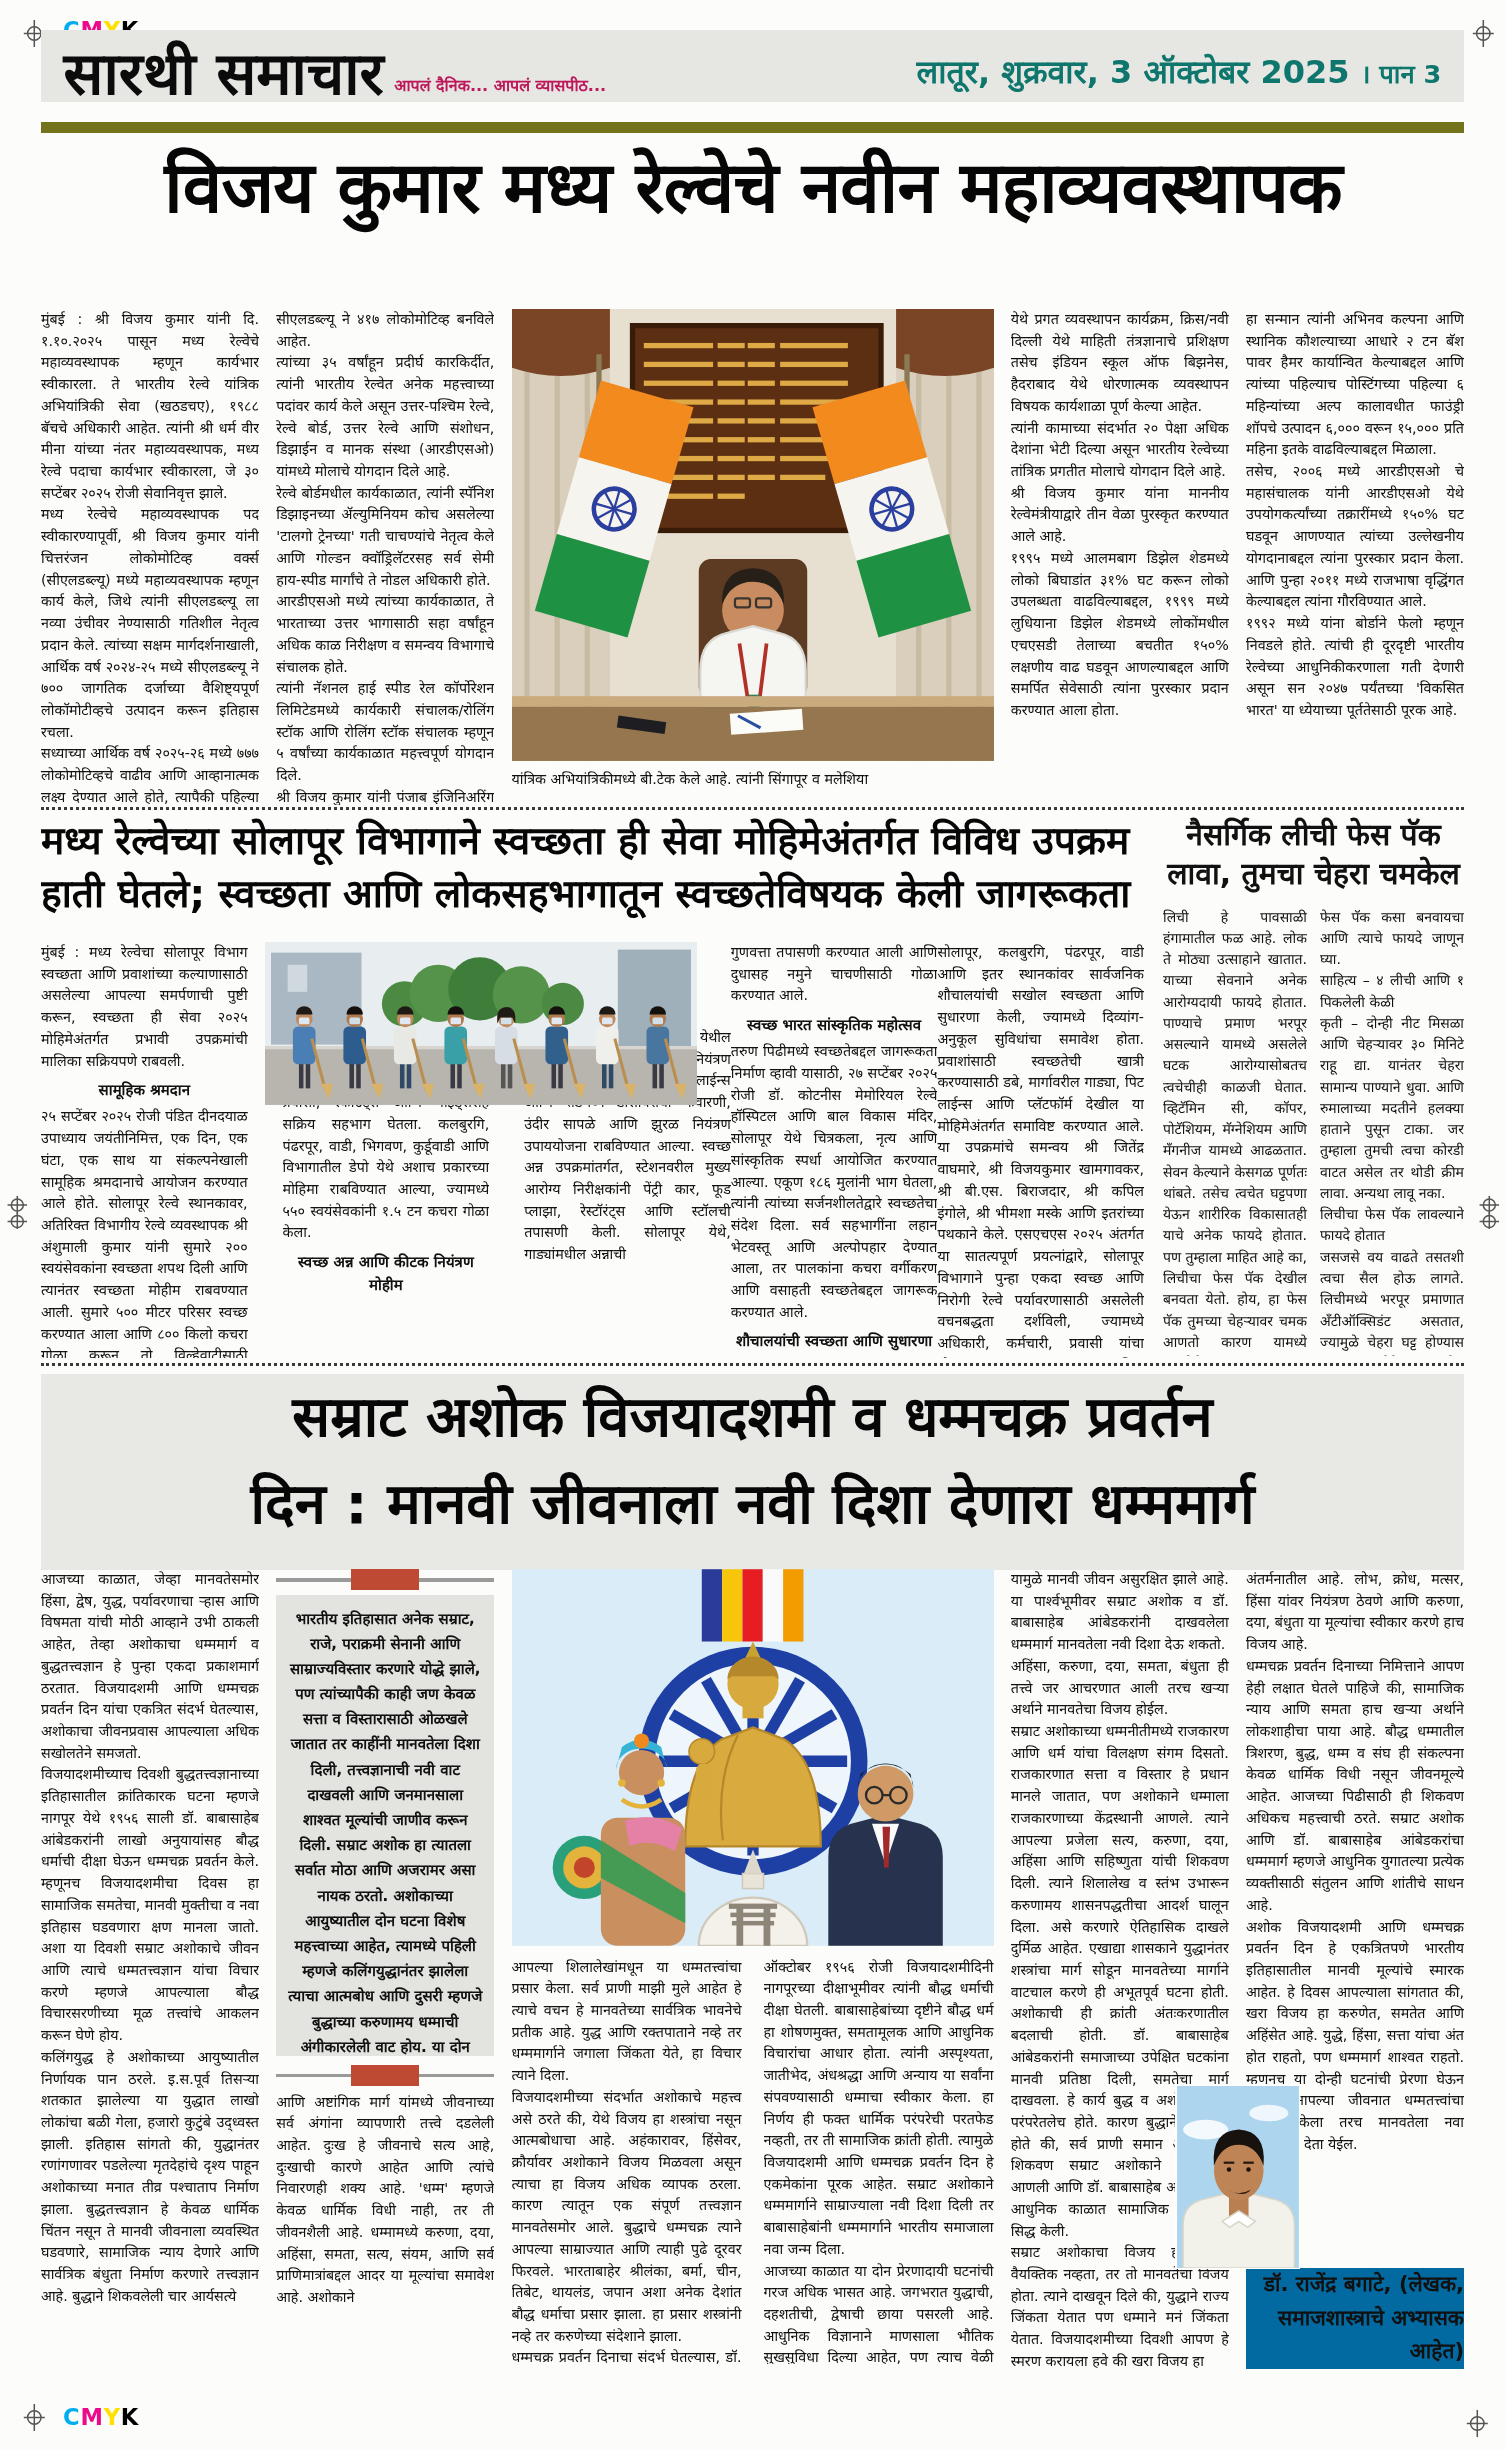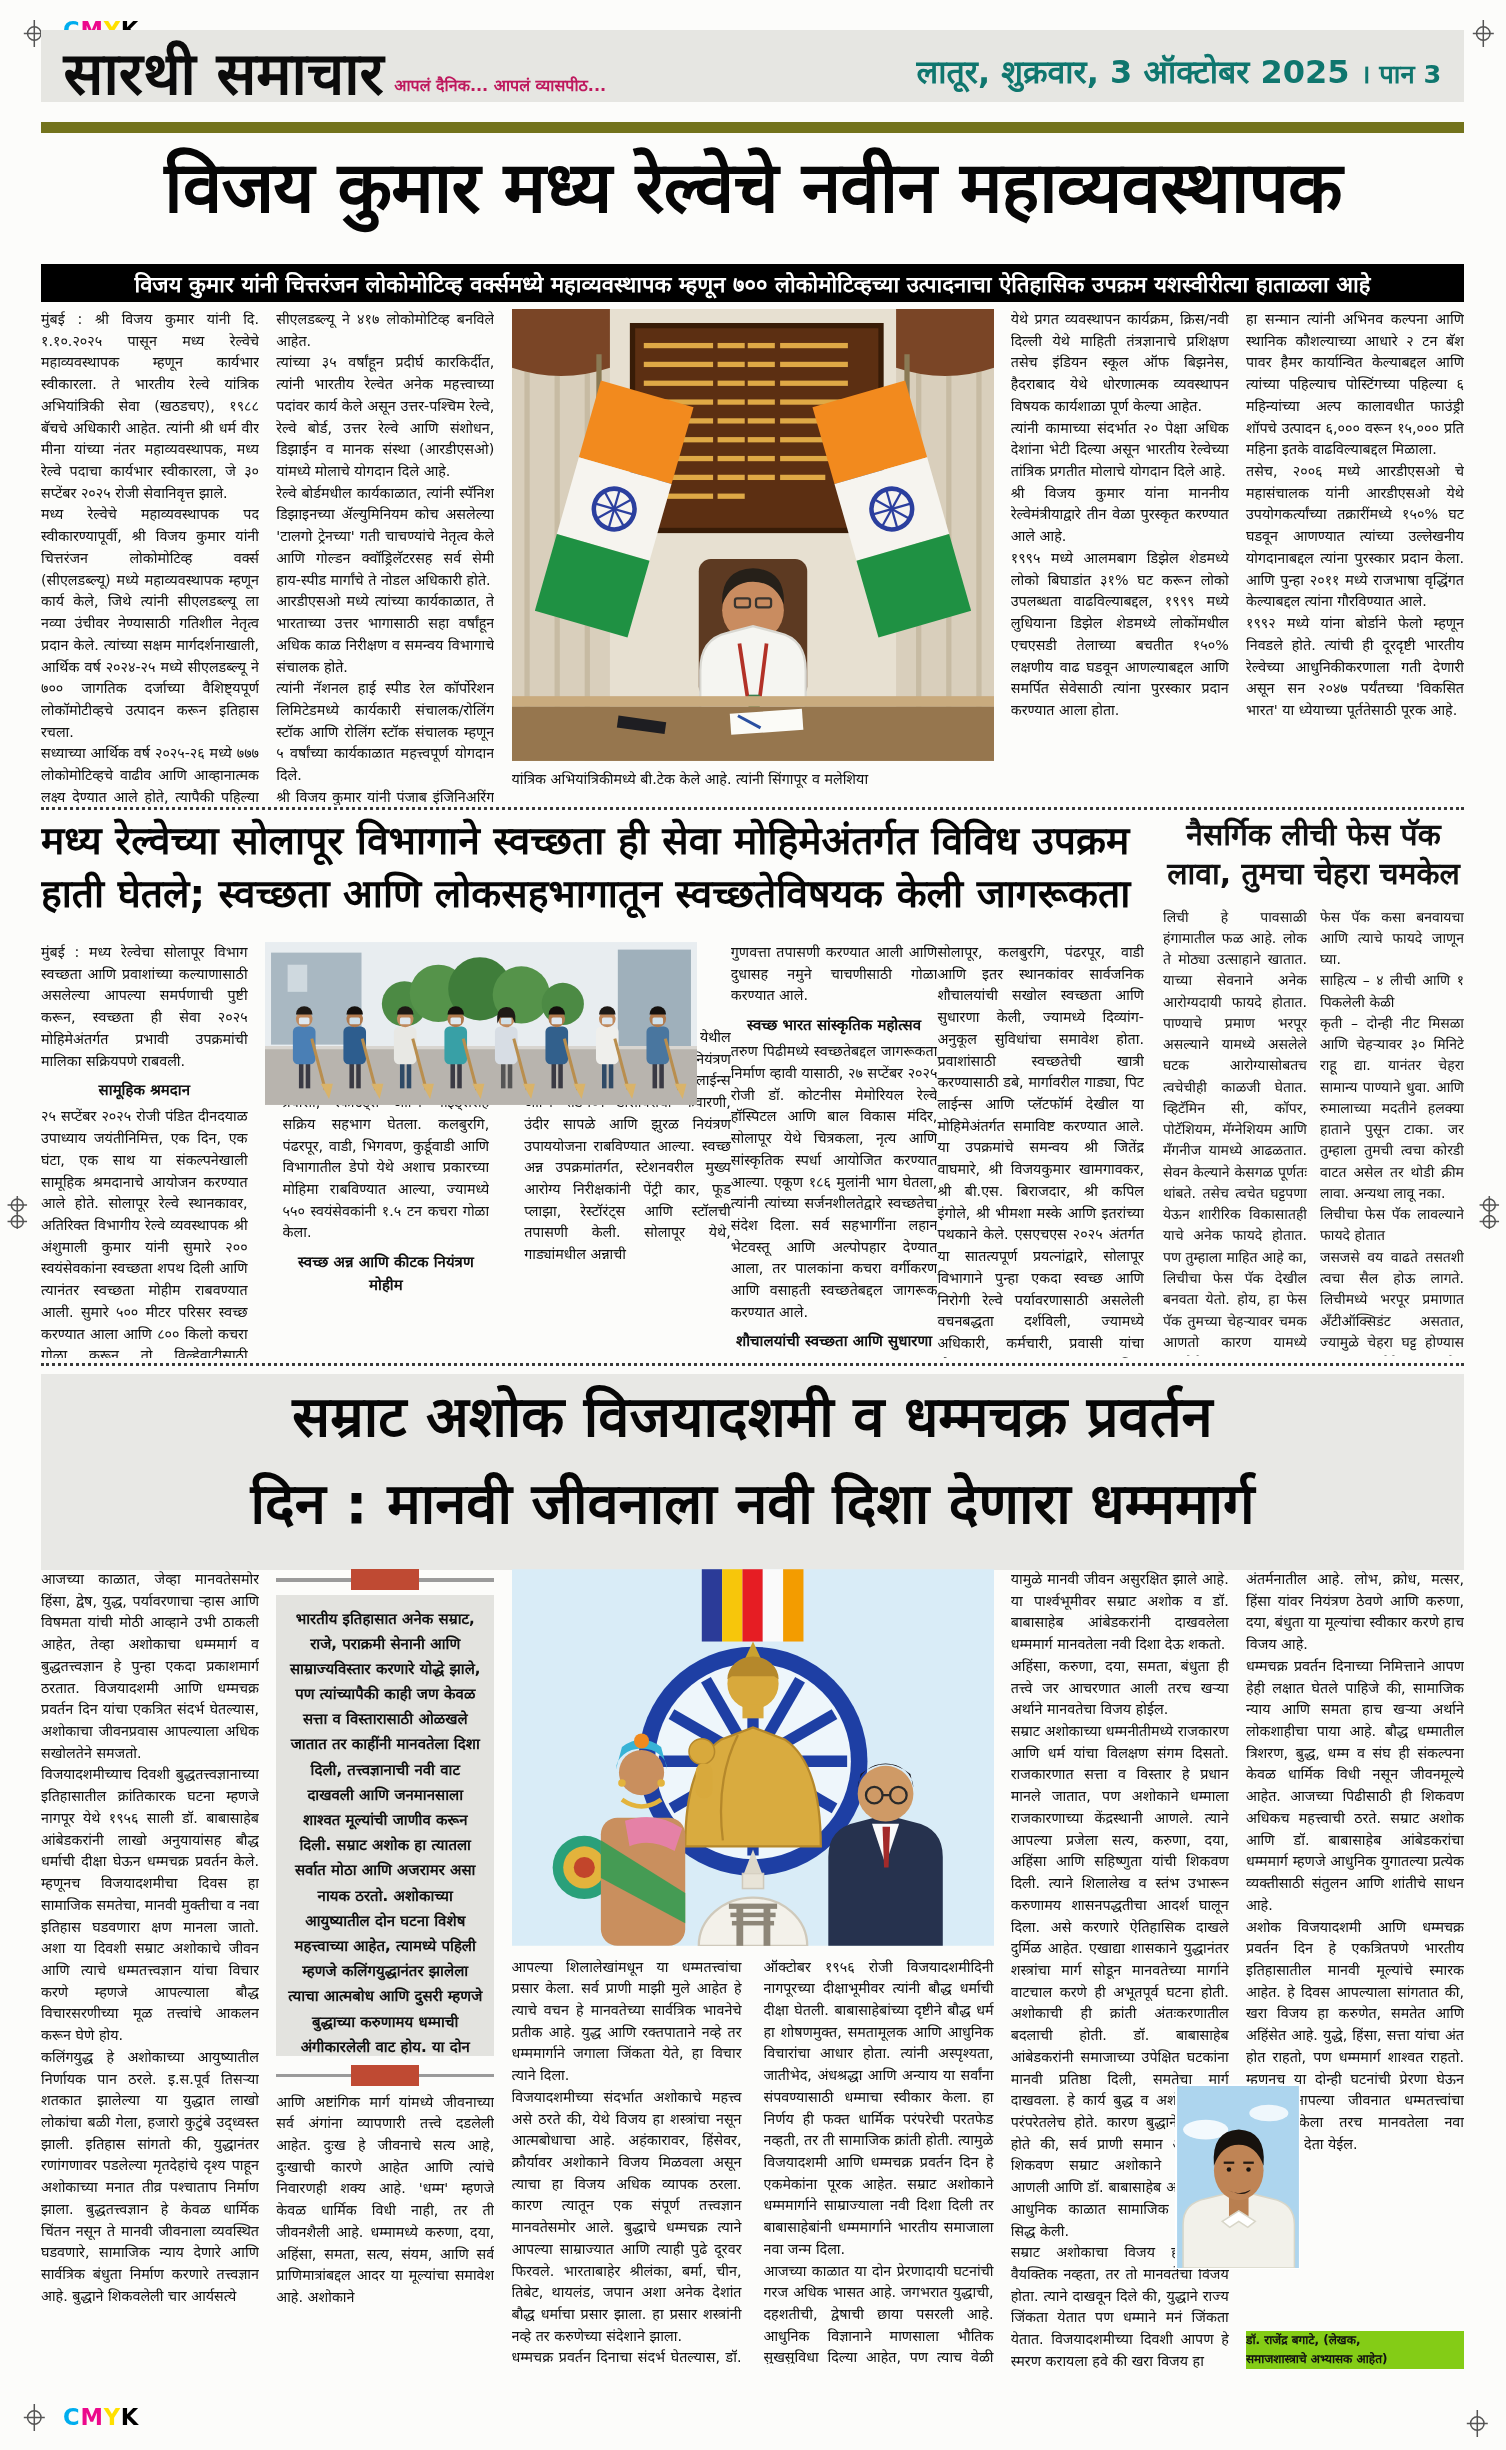--- a/index.html
+++ b/index.html
@@ -53,21 +53,21 @@
   .qdeco{position:relative;height:21px;margin:0 0 4.5px;}
   .qline{position:absolute;left:0;right:0;top:9px;height:3.8px;background:#9a9a9a;}
   .qred{position:absolute;left:50%;margin-left:-34px;top:0;width:68px;height:21px;background:#bf4a33;}
   .qbox{background:#e3e3df;padding:12px 10.5px;height:437px;overflow:hidden;font-size:15px;
         font-weight:600;text-align:center;line-height:1.68;white-space:pre-line;}
   .below{margin-top:6px;overflow:hidden;}
   .imgblock4{width:482px;}
   .img4txt{display:flex;justify-content:space-between;margin-top:10.5px;height:407px;}
   .w305{width:230px;}
   .colflex{display:flex;flex-direction:column;}
-  .sig{margin-top:auto;font-size:12px;font-weight:bold;text-align:left;line-height:1.6;background:#84cc16;}
+  .sig{margin-top:auto;font-size:21px;font-weight:bold;text-align:right;line-height:1.6;background:#0369a1;}
   .authorphoto{left:1134px;top:508px;width:125px;height:185px;background:#fff;padding:1.5px;box-sizing:border-box;}
   svg{display:block;}
 </style>
 </head>
 <body>
 
 <div class="page">
 
   <svg class="abs regmark" style="left:22.6px;top:16.6px" viewBox="0 0 30 44">
     <circle cx="15" cy="22" r="9" fill="none" stroke="#555" stroke-width="2"></circle>
@@ -84,23 +84,20 @@
   <div class="abs masthead">
     <div class="mh-left">
       <div class="mh-title">सारथी समाचार</div>
       <div class="mh-tag">आपलं दैनिक... आपलं व्यासपीठ...</div>
     </div>
     <div class="mh-date"><span>लातूर, शुक्रवार, 3 ऑक्टोबर 2025</span> <span class="mh-page">। पान 3</span></div>
   </div>
   <div class="abs olivebar"></div>
 
   <div class="abs h1line">विजय कुमार मध्य रेल्वेचे नवीन महाव्यवस्थापक</div>
-  <div class="abs subbar">
-      <span>विजय कुमार यांनी चित्तरंजन लोकोमोटिव्ह वर्क्समध्ये महाव्यवस्थापक म्हणून ७०० लोकोमोटिव्हच्या उत्पादनाचा ऐतिहासिक उपक्रम यशस्वीरीत्या हाताळला आहे</span>
-    </div>
 
   <div class="abs a1body">
     <div class="ncol w290">
         <p class="t">मुंबई : श्री विजय कुमार यांनी दि. १.१०.२०२५ पासून मध्य रेल्वेचे महाव्यवस्थापक म्हणून कार्यभार स्वीकारला. ते भारतीय रेल्वे यांत्रिक अभियांत्रिकी सेवा (खठडचए), १९८८ बॅचचे अधिकारी आहेत. त्यांनी श्री धर्म वीर मीना यांच्या नंतर महाव्यवस्थापक, मध्य रेल्वे पदाचा कार्यभार स्वीकारला, जे ३० सप्टेंबर २०२५ रोजी सेवानिवृत्त झाले.
 मध्य रेल्वेचे महाव्यवस्थापक पद स्वीकारण्यापूर्वी, श्री विजय कुमार यांनी चित्तरंजन लोकोमोटिव्ह वर्क्स (सीएलडब्ल्यू) मध्ये महाव्यवस्थापक म्हणून कार्य केले, जिथे त्यांनी सीएलडब्ल्यू ला नव्या उंचीवर नेण्यासाठी गतिशील नेतृत्व प्रदान केले. त्यांच्या सक्षम मार्गदर्शनाखाली, आर्थिक वर्ष २०२४-२५ मध्ये सीएलडब्ल्यू ने ७०० जागतिक दर्जाच्या वैशिष्ट्यपूर्ण लोकॉमोटीव्हचे उत्पादन करून इतिहास रचला.
 सध्याच्या आर्थिक वर्ष २०२५-२६ मध्ये ७७७ लोकोमोटिव्हचे वाढीव आणि आव्हानात्मक लक्ष्य देण्यात आले होते, त्यापैकी पहिल्या ६ महिन्यांतच</p>
       </div>
     <div class="ncol w290">
         <p class="t">सीएलडब्ल्यू ने ४१७ लोकोमोटिव्ह बनविले आहेत.
 त्यांच्या ३५ वर्षांहून प्रदीर्घ कारकिर्दीत, त्यांनी भारतीय रेल्वेत अनेक महत्त्वाच्या पदांवर कार्य केले असून उत्तर-पश्चिम रेल्वे, रेल्वे बोर्ड, उत्तर रेल्वे आणि संशोधन, डिझाईन व मानक संस्था (आरडीएसओ) यांमध्ये मोलाचे योगदान दिले आहे.

